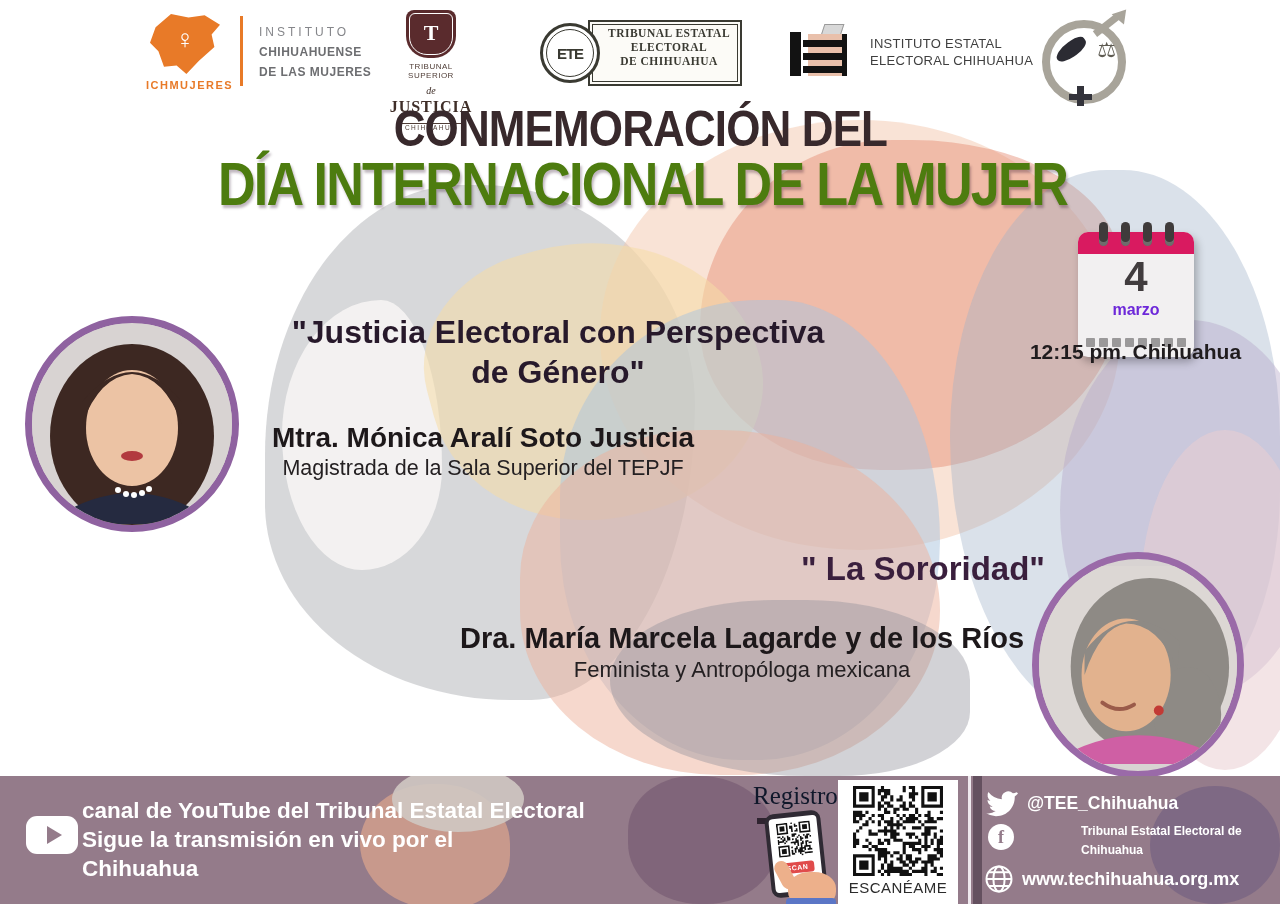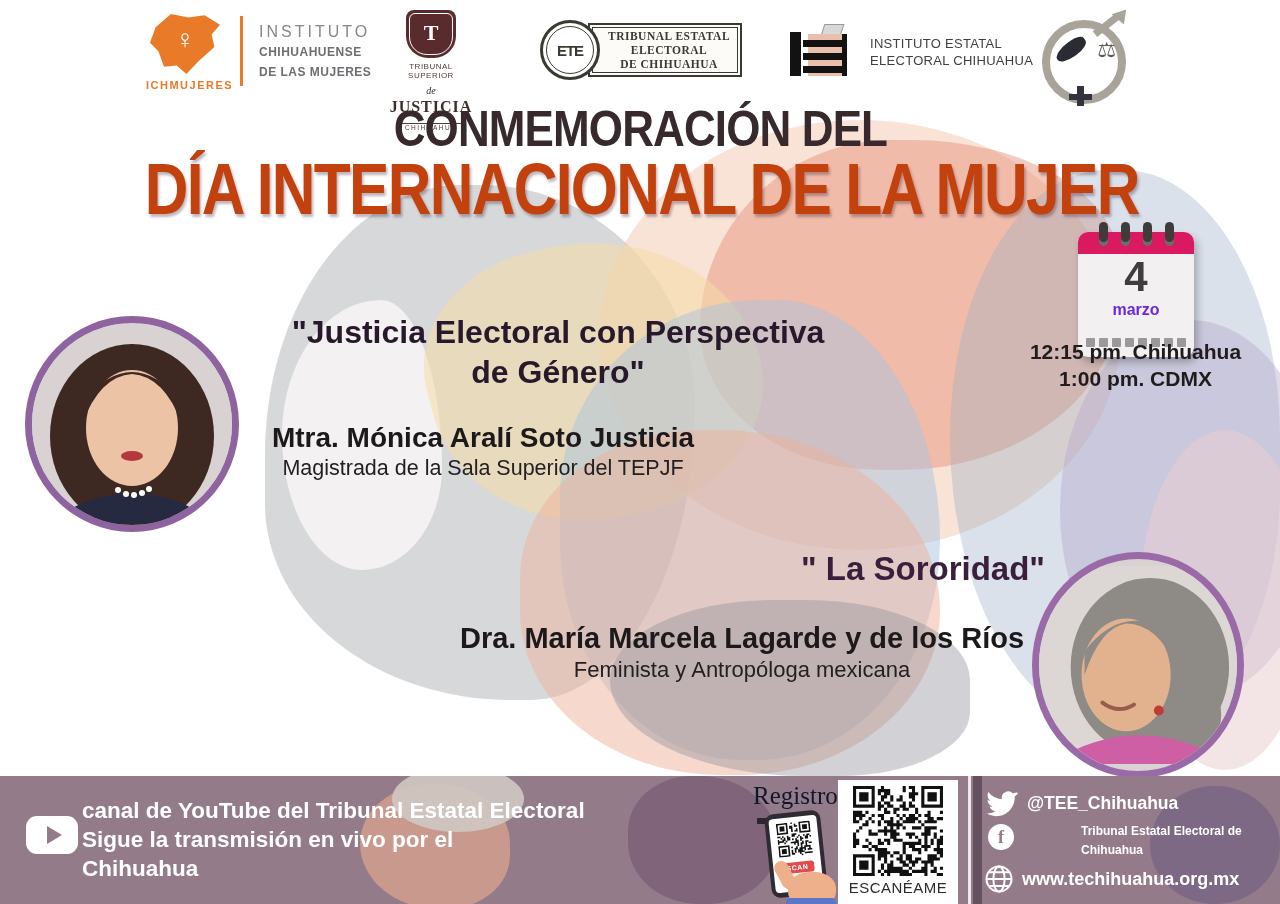--- a/index.html
+++ b/index.html
@@ -24,40 +24,40 @@
 
   
   .logo-ich{left:146px;top:14px;display:flex;gap:16px;z-index:2;}
   .ich-left{width:78px;text-align:center;}
   .ich-map{width:70px;height:60px;margin:0 auto;background:#e87a28;position:relative;
     clip-path:polygon(30% 0,55% 6%,78% 2%,100% 18%,88% 34%,92% 55%,70% 78%,52% 100%,38% 86%,20% 88%,12% 62%,0 48%,8% 22%);}
   .ich-map span{position:absolute;left:0;right:0;top:10px;color:#fff;font-size:26px;}
   .ich-caption{margin-top:5px;font-size:11px;font-weight:bold;letter-spacing:1.5px;color:#e87a28;}
   .ich-div{width:3px;height:70px;background:#e87a28;margin-top:2px;}
   .ich-text{padding-top:8px;color:#6d6e71;line-height:20px;}
-  .ich-text .t1{font-size:16px;letter-spacing:3px;color:#85868a;}
+  .ich-text .t1{font-size:12px;letter-spacing:3px;color:#85868a;}
   .ich-text .t2{font-size:12px;font-weight:bold;letter-spacing:.5px;}
 
   .logo-tsj{left:386px;top:10px;width:90px;text-align:center;z-index:2;color:#4f3d36;}
   .tsj-shield{width:50px;height:48px;margin:0 auto;background:#5a2b2d;border-radius:8px 8px 22px 22px;position:relative;}
   .tsj-shield::before{content:"";position:absolute;inset:3px;border:1.5px solid #fff;border-radius:6px 6px 18px 18px;}
   .tsj-shield span{position:relative;color:#fff;font-family:"Liberation Serif",serif;font-weight:bold;font-size:22px;line-height:46px;}
   .tsj-l1{font-size:8px;letter-spacing:.5px;margin-top:4px;}
   .tsj-l2{font-family:"Liberation Serif",serif;color:#3f2e28;}
   .tsj-l2 .de{font-style:italic;font-size:10px;}
   .tsj-l2 .big{font-size:16px;font-weight:bold;letter-spacing:1px;}
   .tsj-l3{font-size:6.5px;letter-spacing:1.5px;display:inline-block;padding:0 4px;border-top:1px solid #4f3d36;margin-top:1px;}
 
   .logo-tee{left:540px;top:20px;display:flex;align-items:center;z-index:2;}
   .tee-circle{width:54px;height:54px;border-radius:50%;background:#fff;border:3px solid #3a3a32;position:relative;z-index:2;
               display:flex;align-items:center;justify-content:center;}
   .tee-circle::before{content:"";position:absolute;inset:3px;border:1px solid #3a3a32;border-radius:50%;}
   .tee-circle span{font-weight:bold;font-size:15px;letter-spacing:-1px;color:#3a3a32;}
   .tee-banner{margin-left:-12px;background:#fcfbf7;border:2px solid #3a3a32;box-shadow:inset 0 0 0 2px #fcfbf7,inset 0 0 0 3px #3a3a32;
-              padding:4px 10px 4px 18px;text-align:center;font-family:"Liberation Serif",serif;font-weight:bold;
+              padding:4px 10px 16px 18px;text-align:center;font-family:"Liberation Serif",serif;font-weight:bold;
               font-size:11.5px;line-height:14px;color:#3a3a32;letter-spacing:.5px;}
 
   .logo-iee{left:790px;top:24px;display:flex;gap:16px;align-items:center;z-index:2;}
   .iee-icon{position:relative;width:64px;height:56px;}
   .iee-bar{position:absolute;left:0;top:8px;width:11px;height:44px;background:#121212;}
   .iee-paper{position:absolute;left:32px;top:0;width:18px;height:13px;background:#d8d8d8;border:1px solid #9a9a9a;transform:skewX(-18deg);}
   .iee-box{position:absolute;left:18px;top:10px;width:34px;height:42px;background:#e9c0ab;border-right:5px solid #121212;}
   .iee-stripe{position:absolute;left:13px;width:40px;height:7px;background:#121212;}
   .s1{top:16px;} .s2{top:29px;} .s3{top:42px;}
   .iee-text{font-size:13px;color:#3f3f3f;line-height:17px;letter-spacing:.3px;}
@@ -68,21 +68,21 @@
   .gj-head{position:absolute;right:4px;top:2px;width:0;height:0;border-left:8px solid transparent;border-right:8px solid transparent;
            border-bottom:13px solid #a8a49a;transform:rotate(40deg);}
   .gj-cross-v{position:absolute;left:43px;bottom:0;width:7px;height:20px;background:#33333b;}
   .gj-cross-h{position:absolute;left:35px;bottom:6px;width:23px;height:6px;background:#33333b;}
   .gj-quill{position:absolute;left:20px;top:36px;width:34px;height:15px;background:#2b2b33;border-radius:60% 40% 50% 50%;transform:rotate(-35deg);}
   .gj-scales{position:absolute;right:18px;top:32px;font-size:21px;color:#5e5b52;}
 
   
   .title1{left:0;right:0;top:100px;text-align:center;z-index:2;font-weight:bold;color:#38292c;font-size:50px;}
   .title1 span{display:inline-block;transform:scaleX(.88);letter-spacing:-1px;}
-  .title2{left:4px;right:0;top:148px;text-align:center;z-index:2;font-weight:bold;color:#c2410c;font-size:72px;
+  .title2{left:4px;right:0;top:148px;text-align:center;z-index:2;font-weight:bold;color:#4d7c0f;font-size:62px;
           text-shadow:2px 3px 3px rgba(40,10,35,.3);}
   .title2 span{display:inline-block;transform:scaleX(.84);letter-spacing:-2px;}
   .subtitle{left:0;right:0;top:226px;text-align:center;z-index:2;font-family:"DejaVu Serif",serif;font-style:italic;
             font-size:35px;color:#3c2d31;letter-spacing:2px;}
 
   
   .calendar{left:1078px;top:222px;width:116px;z-index:2;}
   .cal-rings{position:absolute;top:0;left:0;right:0;display:flex;justify-content:center;gap:13px;z-index:3;}
   .ring{width:9px;height:24px;background:#3f3b3b;border-radius:5px;box-shadow:inset 0 -4px 0 rgba(255,255,255,.25);}
   .cal-body{margin-top:10px;background:#f2f0f1;border-radius:10px;box-shadow:3px 5px 8px rgba(0,0,0,.28);overflow:hidden;padding-bottom:10px;}
@@ -242,21 +242,20 @@
           <div class="cdot"></div>
         <div class="cdot"></div>
           <div class="cdot"></div>
           <div class="cdot"></div>
           <div class="cdot"></div>
       </div>
     </div>
   </div>
   <div class="abs times">
     <div>12:15 pm. Chihuahua</div>
-    <div>1:00 pm. CDMX</div>
   </div>
 
   <div class="abs photo photo1">
     <svg viewBox="0 0 200 200">
       <rect width="200" height="200" fill="#d8d3d2"></rect>
       <ellipse cx="100" cy="112" rx="82" ry="92" fill="#3d2822"></ellipse>
       <ellipse cx="100" cy="104" rx="46" ry="58" fill="#ecc3a4"></ellipse>
       <path d="M50 78 Q100 18 150 78 L150 100 Q132 52 100 50 Q68 52 50 100 Z" fill="#3d2822"></path>
       <ellipse cx="100" cy="132" rx="11" ry="5" fill="#b23a3f"></ellipse>
       <path d="M14 200 Q100 138 186 200 Z" fill="#252a40"></path>

